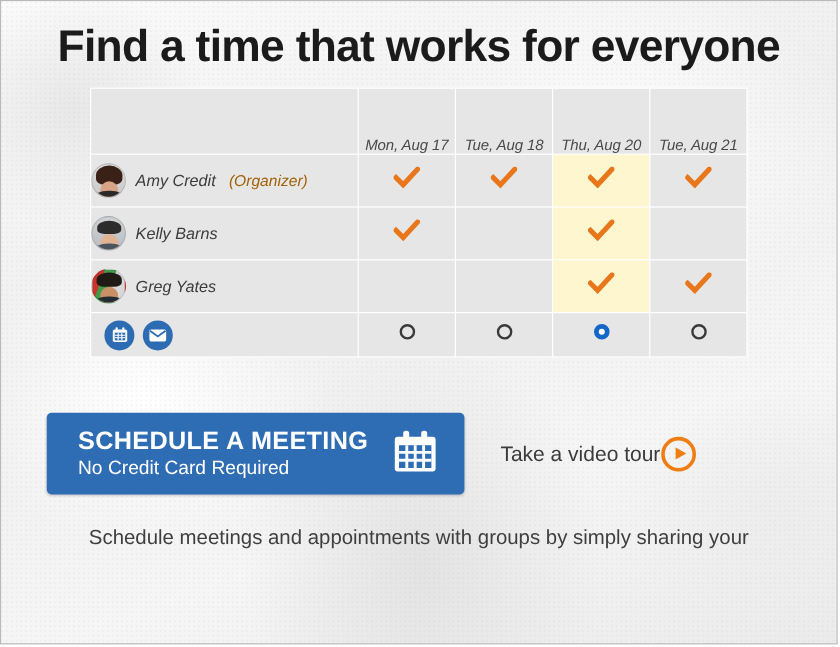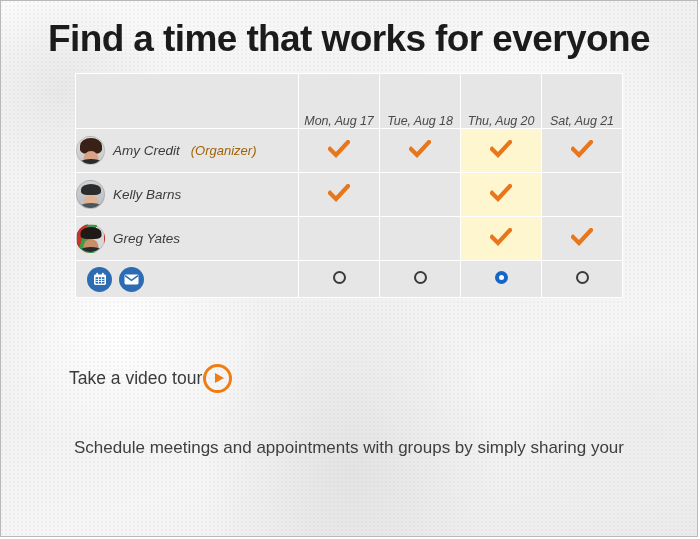--- a/index.html
+++ b/index.html
@@ -312,21 +312,21 @@
             <col class="day-col">
             <col class="day-col">
             <col class="day-col">
         </colgroup>
         <thead>
           <tr>
             <th class="name-head"></th>
             <th>Mon, Aug 17</th>
             <th>Tue, Aug 18</th>
             <th>Thu, Aug 20</th>
-            <th>Sat, Aug 21</th>
+            <th>Tue, Aug 21</th>
           </tr>
         </thead>
         <tbody>
 
           <tr class="person">
             <td class="person-cell">
               <div class="person-inner">
                 <span class="avatar amy">
                   <span class="hair"></span>
                     <span class="face"></span>
@@ -454,20 +454,41 @@
             <td><span class="radio"></span></td>
             <td><span class="radio selected"></span></td>
             <td><span class="radio"></span></td>
           </tr>
 
         </tbody>
       </table>
     </div>
 
     <div class="cta-row">
+      <div class="cta-btn">
+        <div class="cta-text">
+          <div class="cta-title">SCHEDULE A MEETING</div>
+          <div class="cta-sub">No Credit Card Required</div>
+        </div>
+        <span>
+          <svg width="38" height="38" viewBox="0 0 38 38">
+            <rect x="2" y="7" width="34" height="29" rx="2.5" fill="#ffffff"></rect>
+            <rect x="5.5" y="14" width="27" height="19" fill="#2e6db4"></rect>
+            <g stroke="#ffffff" stroke-width="2.4">
+              <line x1="12" y1="14" x2="12" y2="33"></line>
+              <line x1="19" y1="14" x2="19" y2="33"></line>
+              <line x1="26" y1="14" x2="26" y2="33"></line>
+              <line x1="5.5" y1="20" x2="32.5" y2="20"></line>
+              <line x1="5.5" y1="26.5" x2="32.5" y2="26.5"></line>
+            </g>
+            <rect x="9" y="2" width="5" height="8" rx="2.2" fill="#ffffff"></rect>
+            <rect x="24" y="2" width="5" height="8" rx="2.2" fill="#ffffff"></rect>
+          </svg>
+        </span>
+      </div>
 
       <div class="video-tour">
         <span class="video-text">Take a video tour</span>
         <span class="play-circle">
           <span class="play-tri"></span>
         </span>
       </div>
     </div>
 
     <div class="footer">

